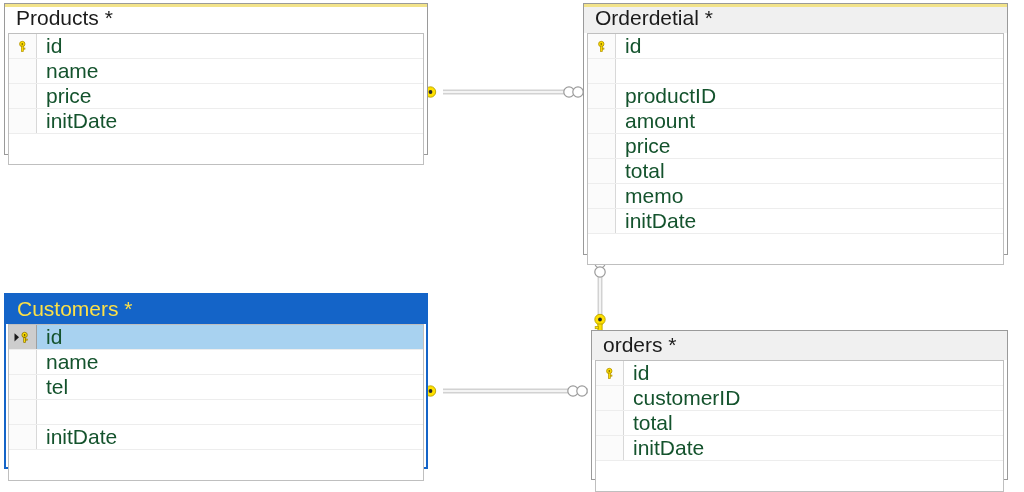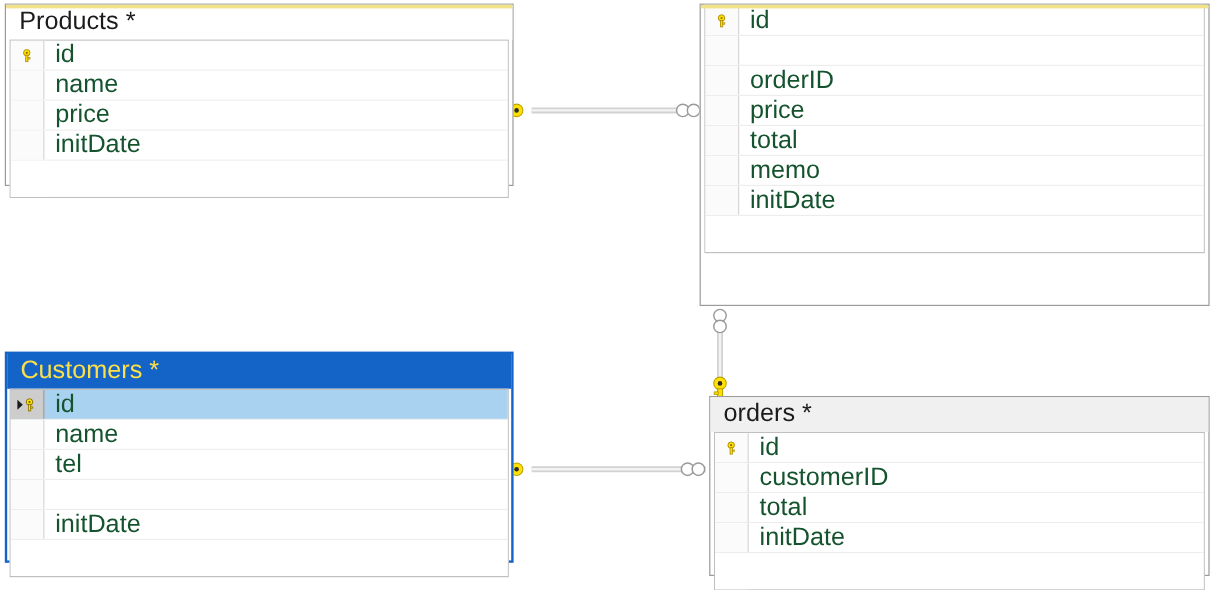--- a/index.html
+++ b/index.html
@@ -220,38 +220,43 @@
       </div>
       <div class="grid-row filler">
         <div class="row-gutter"></div>
         <div class="row-name"></div>
       </div>
     </div>
   </div>
 
   <div class="table-card" style="left:583px; top:3px; width:425px; height:252px;">
     <div class="top-accent"></div>
+    <div class="tbl-header">Orderdetial *</div>
     <div class="tbl-grid">
       <div class="grid-row">
         <div class="row-gutter">
           <svg class="key-ico" viewBox="0 0 13 13">
             <circle cx="6.3" cy="4" r="2.7" fill="#ffe000" stroke="#b08f00" stroke-width="0.8"></circle>
             <circle cx="6.3" cy="4" r="0.9" fill="#8a7200"></circle>
             <rect x="5.4" y="6" width="1.9" height="5.4" fill="#ffe000" stroke="#b08f00" stroke-width="0.7"></rect>
             <rect x="7.3" y="8" width="1.7" height="1.2" fill="#ffe000" stroke="#b08f00" stroke-width="0.6"></rect>
           </svg>
         </div>
         <div class="row-name">id</div>
       </div>
       <div class="grid-row">
         <div class="row-gutter"></div>
       </div>
       <div class="grid-row">
         <div class="row-gutter"></div>
-        <div class="row-name">orderID</div>
+        <div class="row-name">productID</div>
+      </div>
+      <div class="grid-row">
+        <div class="row-gutter"></div>
+        <div class="row-name">amount</div>
       </div>
       <div class="grid-row">
         <div class="row-gutter"></div>
         <div class="row-name">price</div>
       </div>
       <div class="grid-row">
         <div class="row-gutter"></div>
         <div class="row-name">total</div>
       </div>
       <div class="grid-row">

